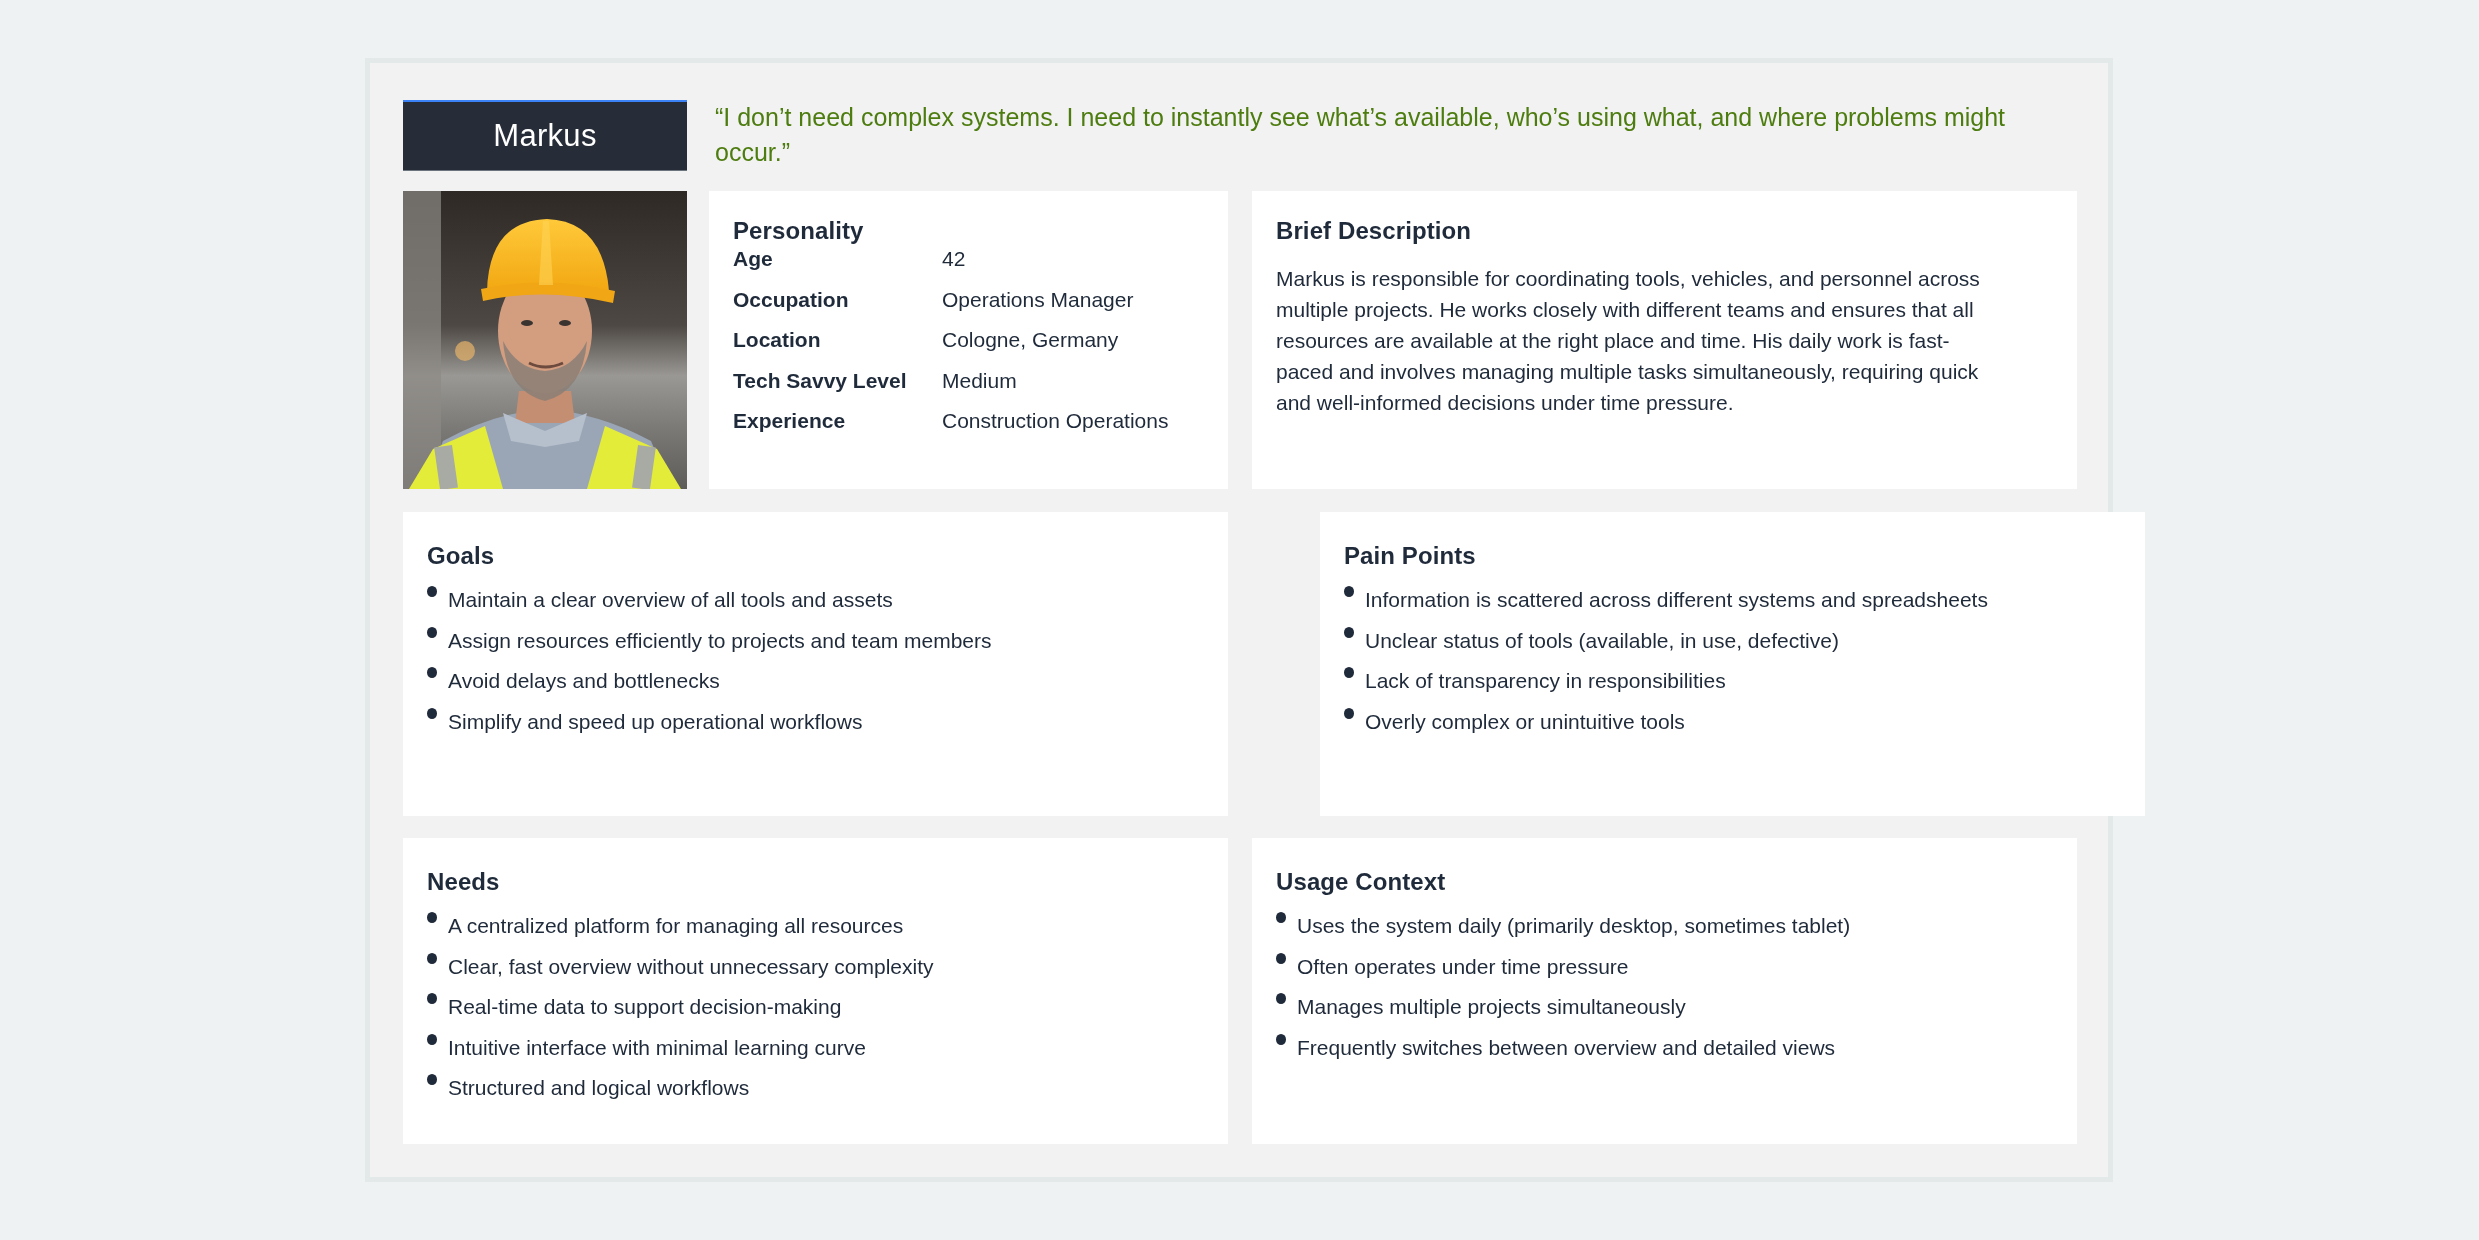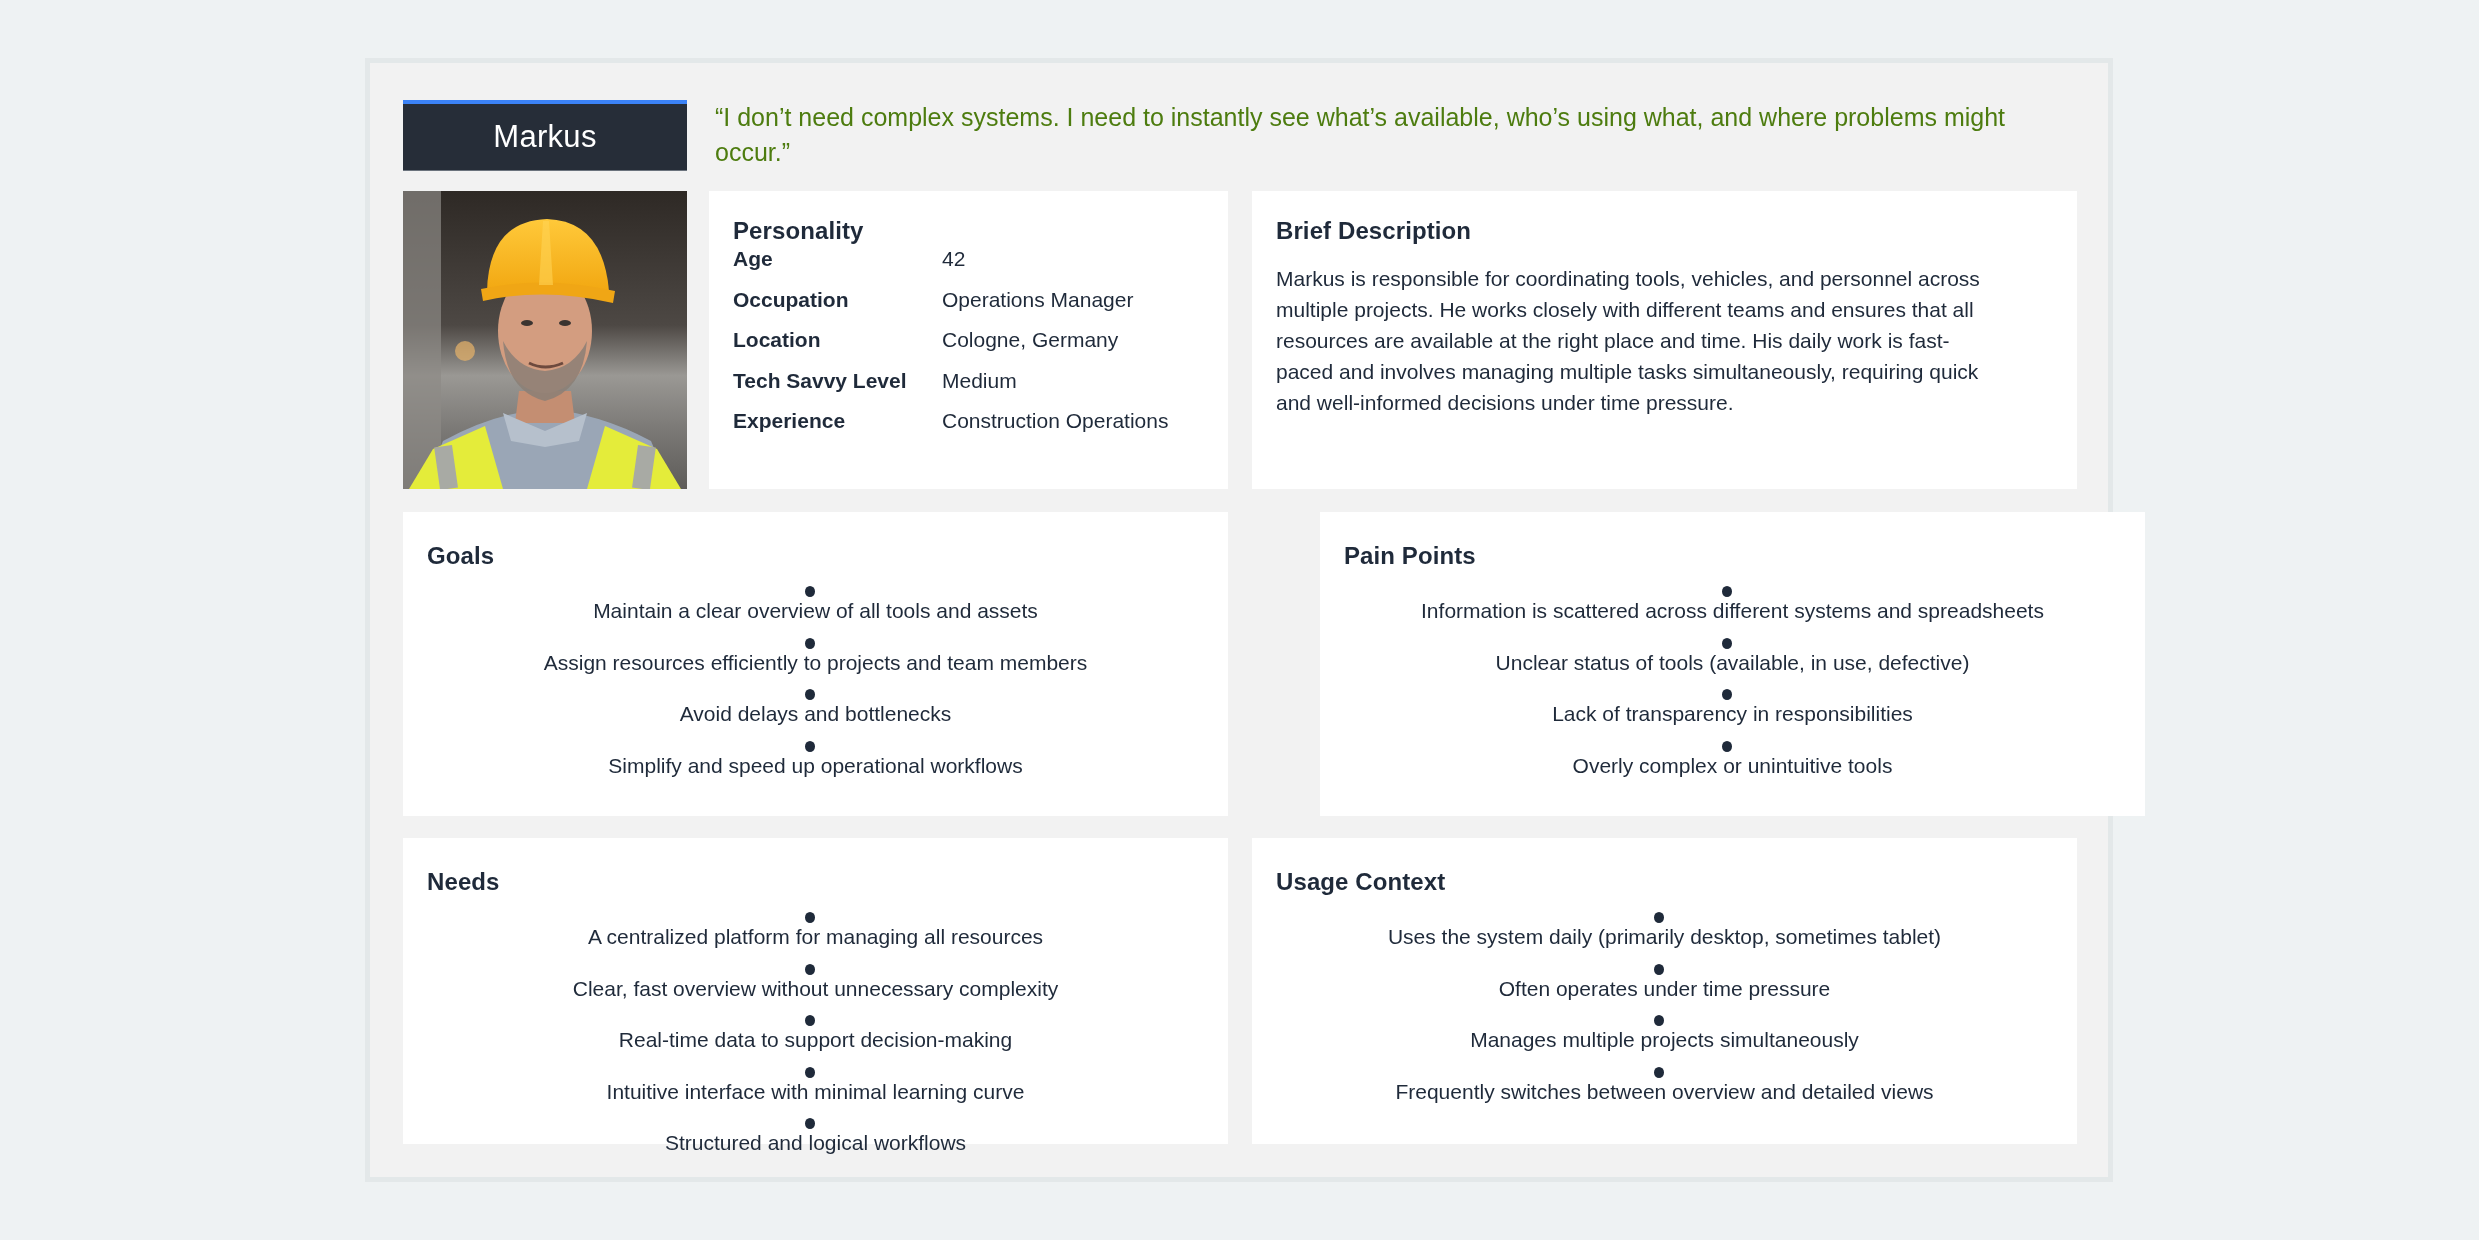--- a/index.html
+++ b/index.html
@@ -14,21 +14,21 @@
       position: absolute;
       left: 365px; top: 58px;
       width: 1748px; height: 1124px;
       background: #f2f2f2;
       border: 5px solid #e3e8e9;
     }
     .abs { position: absolute; }
     .name-banner {
       left: 403px; top: 100px; width: 284px; height: 71px;
       background: #262d38;
-      border-top: 4px solid #3b82f6;
+      border-top: 2px solid #3b82f6;
       border-bottom: 1px solid #6b737d;
       display: flex; align-items: center; justify-content: center;
       color: #ffffff;
       font-size: 31px;
       letter-spacing: 0.3px;
     }
     .quote {
       left: 715px; top: 100px; width: 1340px;
       font-size: 25px; line-height: 35px;
       color: #4d7c0f;
@@ -60,24 +60,23 @@
       width: 720px;
       font-size: 21px; line-height: 31px;
     }
     .list-card { padding: 30px 24px; }
     .goals { left: 403px; top: 512px; width: 825px; height: 304px; }
     .pains { left: 1320px; top: 512px; width: 825px; height: 304px; }
     .needs { left: 403px; top: 838px; width: 825px; height: 306px; }
     .usage { left: 1252px; top: 838px; width: 825px; height: 306px; }
     .bullets { list-style: none; margin-top: 16px; }
     .bullets li {
-      display: flex; align-items: center;
+      display: flex; 
       font-size: 21px; line-height: 28px;
       margin-bottom: 12.5px;
-      flex-direction: column;
     }
     .bullet-dot {
       width: 10px; height: 11px; border-radius: 50%;
       background: #1f2a3a;
       margin-right: 11px;
       flex: 0 0 auto;
     }
   </style>
 </head>
 <body>

